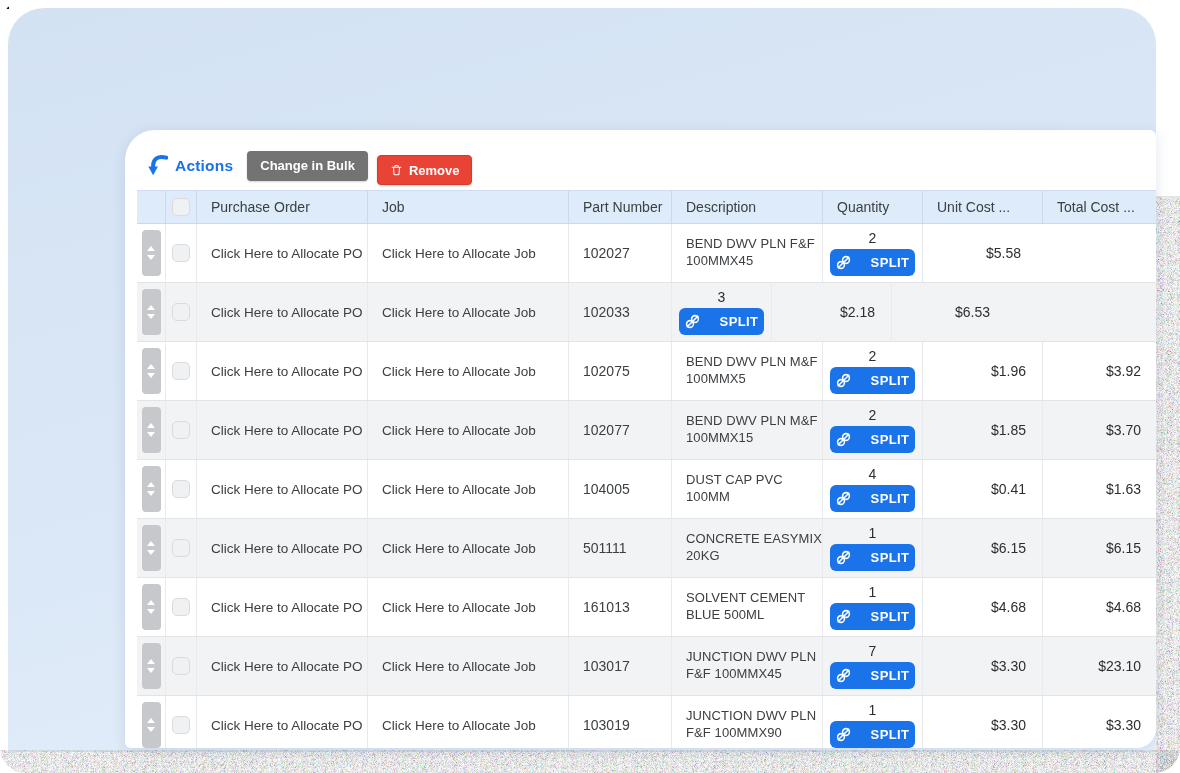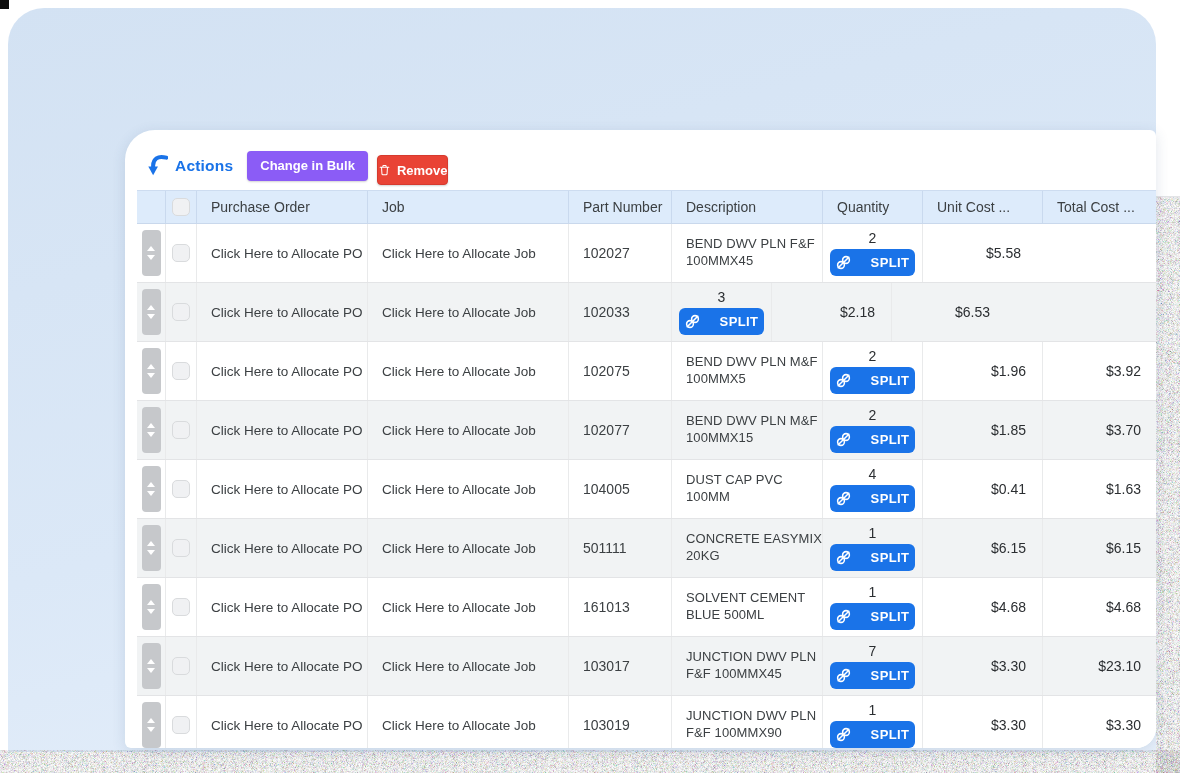--- a/index.html
+++ b/index.html
@@ -1,37 +1,37 @@
 <!DOCTYPE html>
 <html><head>
 <meta charset="utf-8">
 <style>
   html,body{margin:0;padding:0;background:#ffffff;}
   .page{position:relative;width:1180px;height:773px;background:#ffffff;overflow:hidden;
-        font-family:"Liberation Sans", sans-serif;}
+        font-family:"Liberation Sans", sans-serif;border-radius:26px;}
   .corner-black{position:absolute;background:#0d0d0d;}
   .corner-black.tl{left:0;top:0;width:9px;height:9px;}
   .corner-black.tr{left:1156px;top:0;width:24px;height:197px;}
   .panel{position:absolute;left:8px;top:8px;width:1148px;height:744px;
          border-radius:36px 36px 0 0;
          background:linear-gradient(165deg,#d3e2f3 0%,#dbe8f7 55%,#e7f0fb 100%);}
   .noise{position:absolute;opacity:.9;}
   .card{position:absolute;left:125px;top:130px;width:1031px;height:618px;background:#ffffff;
         border-radius:30px 6px 20px 6px;overflow:hidden;
         box-shadow:0 3px 14px rgba(50,80,120,.14);}
 
   
   .actions-bar{position:absolute;left:22px;top:20px;height:31px;display:flex;align-items:center;}
   .actions-icon{display:inline-flex;margin-right:7px;}
   .actions-label{color:#1a73e8;font-size:15.5px;font-weight:700;letter-spacing:.2px;margin-right:14px;}
   .btn{height:30px;border-radius:4px;font-size:13px;font-weight:700;color:#fff;border:none;
        display:inline-flex;align-items:center;cursor:pointer;
        box-shadow:0 1px 2px rgba(0,0,0,.18);font-family:"Liberation Sans",sans-serif;}
-  .btn-blue{background:#8b5cf6;padding:0 13px;text-align:right;}
-  .btn-red{background:#e94335;border:1px solid #d63a2e;padding:0 0;margin-left:9px;gap:6px;margin-top:9px;}
+  .btn-blue{background:#737373;padding:0 13px;text-align:right;}
+  .btn-red{background:#e94335;border:1px solid #d63a2e;padding:0 12px;margin-left:9px;gap:6px;margin-top:9px;}
 
   
   .table{position:absolute;left:12px;top:60px;width:1020px;}
   .thead{display:flex;height:34px;background:#ddebfb;border-top:1px solid #cddcf0;
          border-bottom:1px solid #c9d8ec;box-sizing:border-box;}
   .th{display:flex;align-items:center;box-sizing:border-box;border-right:1px solid #c9d9ee;
       color:#3c4043;font-size:14px;font-weight:400;padding-left:14px;white-space:nowrap;overflow:hidden;}
   .th.center{justify-content:center;padding-left:0;}
   .tr{display:flex;height:59px;background:#ffffff;border-bottom:1px solid #e3e4e6;box-sizing:border-box;}
   .tr.alt{background:#f1f3f4;}

